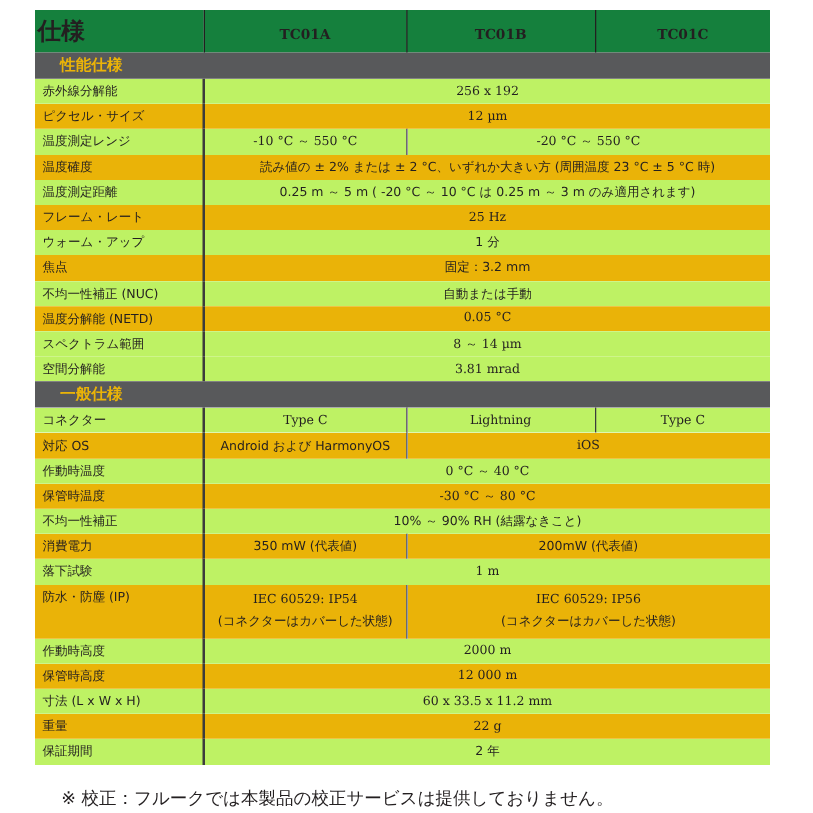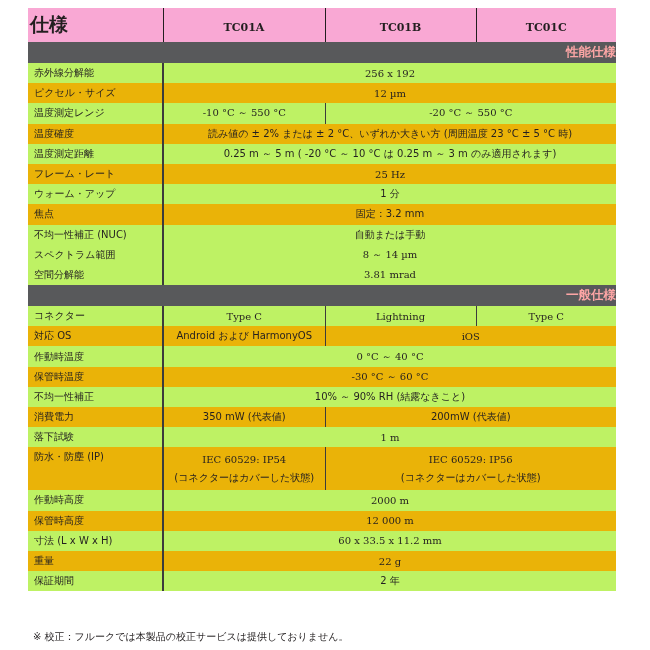--- a/index.html
+++ b/index.html
@@ -5,37 +5,37 @@
     html, body { margin: 0; padding: 0; background: #ffffff; }
     body { width: 650px; height: 650px; position: relative; overflow: hidden;
            font-family: "DejaVu Sans", "Liberation Sans", sans-serif; color: #231f20; }
     .page { position: absolute; left: 28px; top: 8px; width: 588px; }
     table { border-collapse: collapse; width: 588px; table-layout: fixed; }
     col.c0 { width: 135px; }
     col.c1 { width: 162px; }
     col.c2 { width: 151px; }
     col.c3 { width: 140px; }
     td, th { padding: 0; margin: 0; font-weight: normal; }
-    .hdr th { height: 30px; background: #f9a8d4; vertical-align: middle; margin-top: 28px; }
+    .hdr th { height: 30px; background: #15803d; vertical-align: middle; margin-top: 28px; }
     .hdr th.title { text-align: left; font-size: 19px; font-weight: bold; padding-left: 2px; }
     .hdr th.model { font-family: "DejaVu Serif", "Liberation Serif", serif; font-weight: bold; font-size: 11px;
                     border-left: 1.5px solid #231f20; text-align: center; padding-top: 4px; }
-    .sec td { background: #58595b; color: #fca5a5; height: 21px; font-size: 12.5px; font-weight: bold;
-              padding-left: 2px; text-align: right; }
+    .sec td { background: #58595b; color: #eab308; height: 21px; font-size: 12.5px; font-weight: bold;
+              padding-left: 20px; }
     tr.row td { height: 20.2px; font-size: 10px; vertical-align: middle; }
     tr.row.tall td { height: 40px; }
     tr.row.tall td.val { line-height: 18px; }
     tr.dark td { background: #bef264; }
     tr.light td { background: #eab308; }
     td.lbl { padding-left: 6px; text-align: left; border-right: 2px solid #3c3c3c; white-space: nowrap; overflow: hidden; }
     tr.tall td.lbl { vertical-align: top; padding-top: 3px; }
     td.val { text-align: center; white-space: nowrap; overflow: hidden;
              font-family: "DejaVu Serif", "Liberation Serif", serif; font-size: 10px; }
     td.val + td.val { border-left: 1px solid #3c3c3c; }
-    .footnote { position: absolute; left: 33px; top: 630px; font-size: 10px; color: #231f20; }
+    .footnote { position: absolute; left: 49px; top: 630px; font-size: 14px; color: #231f20; }
   </style>
 </head>
 <body>
 
 <div class="page">
   <table>
     <colgroup>
         <col class="c0">
         <col class="c1">
         <col class="c2">
@@ -83,20 +83,24 @@
           <td class="val" colspan="3" style="font-family: &quot;DejaVu Sans&quot;, &quot;Liberation Sans&quot;, sans-serif;">1 分</td>
         </tr>
         <tr class="row light">
           <td class="lbl">焦点</td>
           <td class="val" colspan="3" style="font-family: &quot;DejaVu Sans&quot;, &quot;Liberation Sans&quot;, sans-serif;">固定：3.2 mm</td>
         </tr>
         <tr class="row dark">
           <td class="lbl">不均一性補正 (NUC)</td>
           <td class="val" colspan="3" style="font-family: &quot;DejaVu Sans&quot;, &quot;Liberation Sans&quot;, sans-serif;">自動または手動</td>
         </tr>
+        <tr class="row light">
+          <td class="lbl">温度分解能 (NETD)</td>
+          <td class="val" colspan="3">0.05 °C</td>
+        </tr>
         <tr class="row dark">
           <td class="lbl">スペクトラム範囲</td>
           <td class="val" colspan="3">8 ～ 14 µm</td>
         </tr>
         <tr class="row dark">
           <td class="lbl">空間分解能</td>
           <td class="val" colspan="3">3.81 mrad</td>
         </tr>
         <tr class="sec">
           <td colspan="4">一般仕様</td>
@@ -111,21 +115,21 @@
           <td class="lbl">対応 OS</td>
           <td class="val" colspan="1" style="font-family: &quot;DejaVu Sans&quot;, &quot;Liberation Sans&quot;, sans-serif;">Android および HarmonyOS</td>
           <td class="val" colspan="2">iOS</td>
         </tr>
         <tr class="row dark">
           <td class="lbl">作動時温度</td>
           <td class="val" colspan="3">0 °C ～ 40  °C</td>
         </tr>
         <tr class="row light">
           <td class="lbl">保管時温度</td>
-          <td class="val" colspan="3">-30  °C ～ 60  °C</td>
+          <td class="val" colspan="3">-30  °C ～ 80  °C</td>
         </tr>
         <tr class="row dark">
           <td class="lbl">不均一性補正</td>
           <td class="val" colspan="3" style="font-family: &quot;DejaVu Sans&quot;, &quot;Liberation Sans&quot;, sans-serif;">10% ～ 90% RH (結露なきこと)</td>
         </tr>
         <tr class="row light">
           <td class="lbl">消費電力</td>
           <td class="val" colspan="1" style="font-family: &quot;DejaVu Sans&quot;, &quot;Liberation Sans&quot;, sans-serif;">350 mW (代表値)</td>
           <td class="val" colspan="2" style="font-family: &quot;DejaVu Sans&quot;, &quot;Liberation Sans&quot;, sans-serif;">200mW (代表値)</td>
         </tr>

